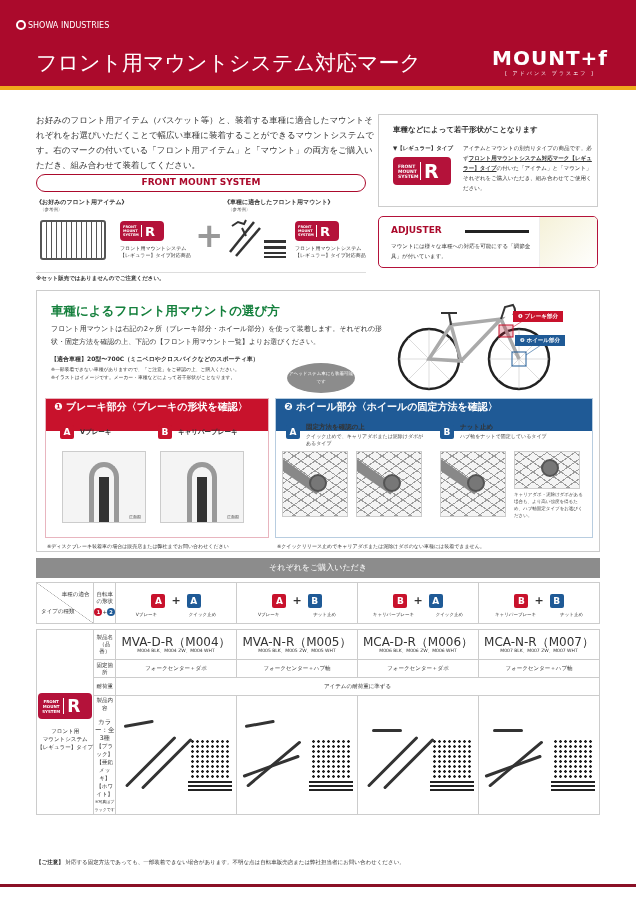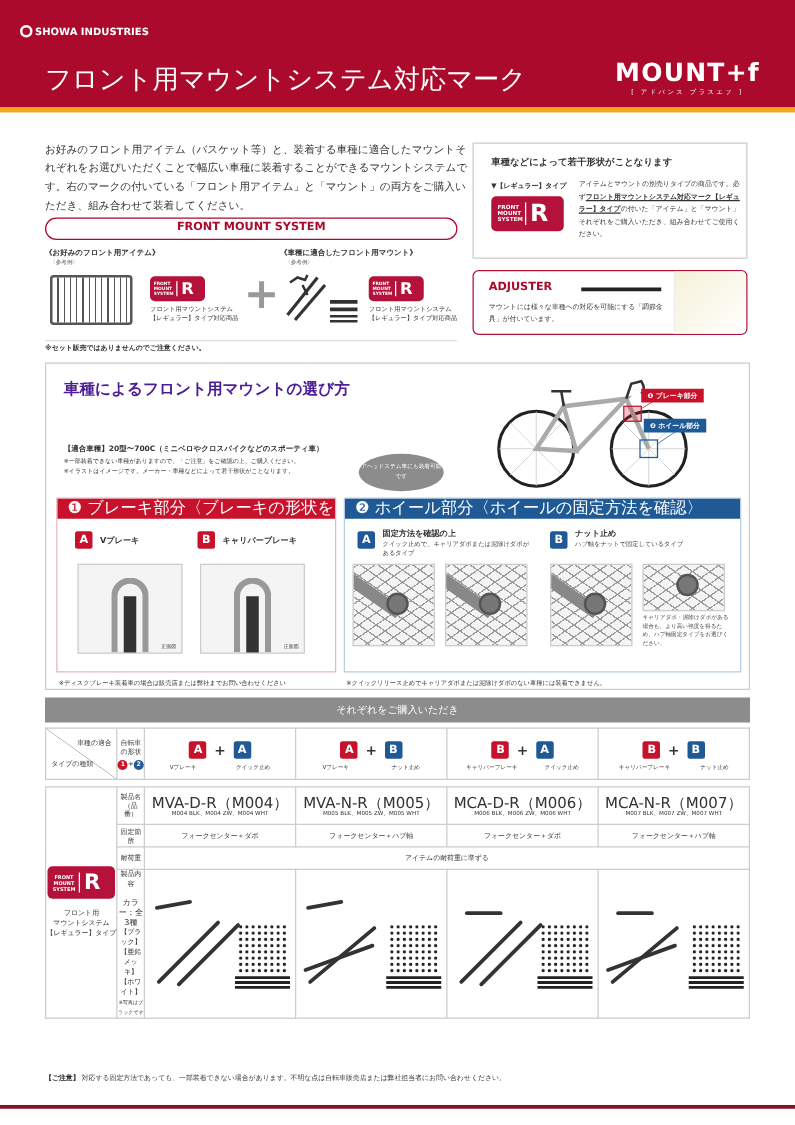--- a/index.html
+++ b/index.html
@@ -1,19 +1,19 @@
 <!DOCTYPE html>
 <html><head>
 <meta charset="utf-8">
 <style>
 *{box-sizing:border-box;margin:0;padding:0}
 body{width:636px;height:900px;background:#fff;font-family:"DejaVu Sans",sans-serif;color:#333;position:relative;overflow:hidden}
 .header{position:absolute;left:0;top:0;width:636px;height:86px;background:#ab0a2c}
 .header-stripe{position:absolute;left:0;top:86px;width:636px;height:4px;background:#f0a81c}
-.brand{position:absolute;left:16px;top:20px;color:#fff;font-size:8px;font-weight:bold;letter-spacing:0}
+.brand{position:absolute;left:16px;top:20px;color:#fff;font-size:8px;font-weight:normal;letter-spacing:0}
 .brand .logo-s{display:inline-block;width:10px;height:10px;border:2px solid #fff;border-radius:50%;margin-right:2px;vertical-align:-2px}
 .title{position:absolute;left:36px;top:49px;color:#fff;font-size:21px;font-weight:normal}
 .advans{position:absolute;right:28px;top:46px;color:#fff;font-size:20px;font-weight:bold;letter-spacing:1px}
 .advans small{display:block;font-size:5px;letter-spacing:2px;font-weight:normal;text-align:center}
 .intro{position:absolute;left:36px;top:113px;width:340px;font-size:8.5px;line-height:15px;color:#333}
 .fms-banner{position:absolute;left:36px;top:174px;width:330px;height:18px;border:1.5px solid #ab0a2c;border-radius:9px;text-align:center;font-size:9px;font-weight:bold;color:#ab0a2c;line-height:15px}
 .sel-label{position:absolute;font-size:6px;font-weight:bold;color:#333}
 .sel-sub{position:absolute;font-size:4.5px;color:#555}
 .r-badge{position:absolute;background:#b4123a;border-radius:4px;color:#fff;display:flex;align-items:center}
 .r-badge .tiny{font-size:3.5px;line-height:4px;font-weight:bold;padding-left:3px}
@@ -28,30 +28,30 @@
 .mark-title{position:absolute;left:14px;top:10px;font-size:7.5px;font-weight:bold}
 .mark-type{position:absolute;left:14px;top:30px;font-size:5.5px;font-weight:bold}
 .mark-text{position:absolute;left:84px;top:28px;width:130px;font-size:5.5px;line-height:10px}
 .mark-text b{text-decoration:underline}
 .adj-box{position:absolute;left:378px;top:216px;width:220px;height:52px;border:1.5px solid #b4123a;border-radius:5px;overflow:hidden}
 .adj-title{position:absolute;left:12px;top:8px;font-size:9px;font-weight:bold;color:#ab0a2c}
 .adj-line{position:absolute;left:86px;top:13px;width:64px;height:3px;background:#222}
 .adj-text{position:absolute;left:12px;top:24px;font-size:5.5px;line-height:10px;width:150px}
 .adj-img{position:absolute;right:0;top:0;width:58px;height:52px;background:linear-gradient(135deg,#f5f1d8,#fff);border-left:1px solid #eee}
 .sec2{position:absolute;left:36px;top:290px;width:564px;height:262px;border:1px solid #ccc;background:#fff}
-.sec2-title{position:absolute;left:14px;top:12px;font-size:12.5px;font-weight:bold;color:#4c1d95}
+.sec2-title{position:absolute;left:14px;top:12px;font-size:12.5px;font-weight:bold;color:#15803d}
 .sec2-desc{position:absolute;left:14px;top:32px;width:340px;font-size:7px;line-height:13px}
 .sec2-fit{position:absolute;left:14px;top:64px;font-size:6px;font-weight:bold}
 .sec2-notes{position:absolute;left:14px;top:75px;font-size:4.8px;line-height:8px}
 .oval{position:absolute;left:250px;top:72px;width:68px;height:30px;border-radius:50%;background:#8c8c8c;color:#fff;font-size:4.5px;text-align:center;line-height:8px;padding-top:7px}
 .bike{position:absolute;left:352px;top:6px;width:210px;height:96px}
 .tag-brake{position:absolute;left:476px;top:20px;background:#c8122c;color:#fff;font-size:5.5px;padding:2px 5px;font-weight:bold}
 .tag-wheel{position:absolute;left:478px;top:44px;background:#1f5a96;color:#fff;font-size:5.5px;padding:2px 5px;font-weight:bold}
 .panel{position:absolute;top:107px;height:140px;border:1px solid #ddd}
-.panel-head{height:16px;color:#fff;font-size:13px;font-weight:normal;line-height:16px;padding-left:8px}
+.panel-head{height:32px;color:#fff;font-size:10px;font-weight:bold;line-height:16px;padding-left:8px}
 .panel.brake{left:8px;width:224px;border-color:#e8b5bf}
 .panel.brake .panel-head{background:#c8122c}
 .panel.wheel{left:238px;width:318px;border-color:#b8cde0}
 .panel.wheel .panel-head{background:#1f5a96}
 .ab{position:absolute;width:14px;height:14px;border-radius:2px;color:#fff;font-size:9px;font-weight:bold;text-align:center;line-height:14px}
 .ab.red{background:#c8122c}
 .ab.blue{background:#1f5a96}
 .opt-label{position:absolute;font-size:6.5px;font-weight:bold}
 .opt-sub{position:absolute;font-size:5px;line-height:7px;color:#444}
 .pic{position:absolute;border:1px solid #ccc;background:#f4f4f4;overflow:hidden}
@@ -149,20 +149,21 @@
 
 <div class="adj-box">
   <div class="adj-title">ADJUSTER</div>
   <div class="adj-line"></div>
   <div class="adj-text">マウントには様々な車種への対応を可能にする「調節金具」が付いています。</div>
   <div class="adj-img"></div>
 </div>
 
 <div class="sec2">
   <div class="sec2-title">車種によるフロント用マウントの選び方</div>
+  <div class="sec2-desc">フロント用マウントは右記の2ヶ所（ブレーキ部分・ホイール部分）を使って装着します。それぞれの形状・固定方法を確認の上、下記の【フロント用マウント一覧】よりお選びください。</div>
   <div class="sec2-fit">【適合車種】20型〜700C（ミニベロやクロスバイクなどのスポーティ車）</div>
   <div class="sec2-notes">
       <div>※一部装着できない車種がありますので、「ご注意」をご確認の上、ご購入ください。</div>
       <div>※イラストはイメージです。メーカー・車種などによって若干形状がことなります。</div>
     </div>
   <div class="oval">アヘッドステム車にも装着可能です</div>
 
   <svg class="bike" viewBox="0 0 210 96">
     <circle cx="40" cy="62" r="30" fill="none" stroke="#222" stroke-width="2.5"></circle>
     <circle cx="130" cy="62" r="30" fill="none" stroke="#222" stroke-width="2.5"></circle>

